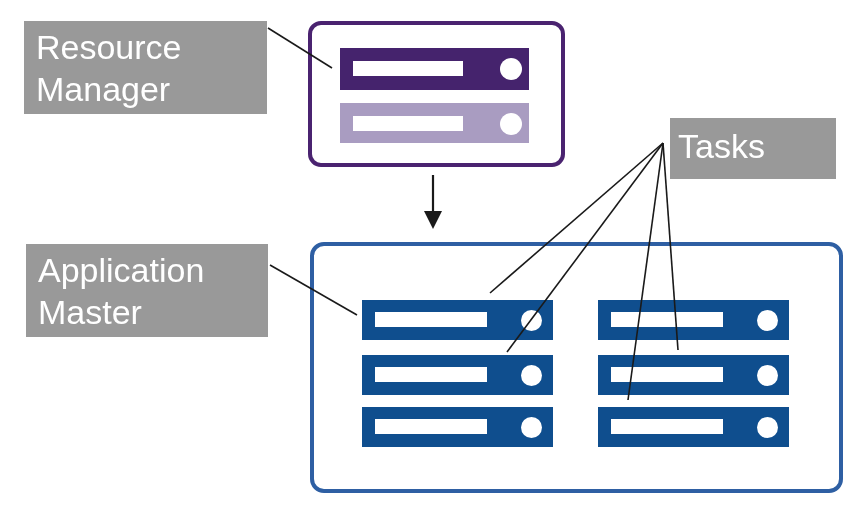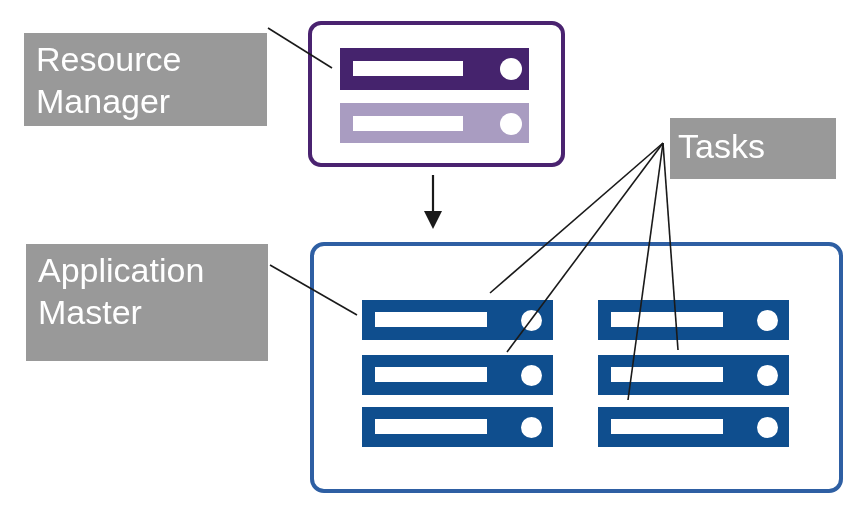--- a/index.html
+++ b/index.html
@@ -18,22 +18,22 @@
   .canvas{
     position:relative;width:867px;height:518px;
     background:var(--canvas-bg);overflow:hidden;
   }
   
   .label{
     position:absolute;background:var(--label-bg);color:var(--label-text);
     font-size:34px;line-height:42px;font-weight:400;
     box-sizing:border-box;
   }
-  .label.rm{left:24px;top:21px;width:243px;height:93px;padding:5px 12px 0 12px;margin-top:12px;}
-  .label.am{left:26px;top:244px;width:242px;height:117px;padding:5px 12px 0 12px;}
+  .label.rm{left:24px;top:21px;width:243px;height:93px;padding:5px 12px 0 12px;}
+  .label.am{left:26px;top:244px;width:242px;height:93px;padding:5px 12px 0 12px;}
   .label.tasks{left:670px;top:118px;width:166px;height:61px;padding:7px 8px 8px 8px;}
 
   
   .purple-box{
     position:absolute;left:308px;top:21px;width:257px;height:146px;
     border:4px solid var(--purple-box-border);border-radius:13px;
     box-sizing:border-box;background:#ffffff;
   }
   
   .blue-box{

